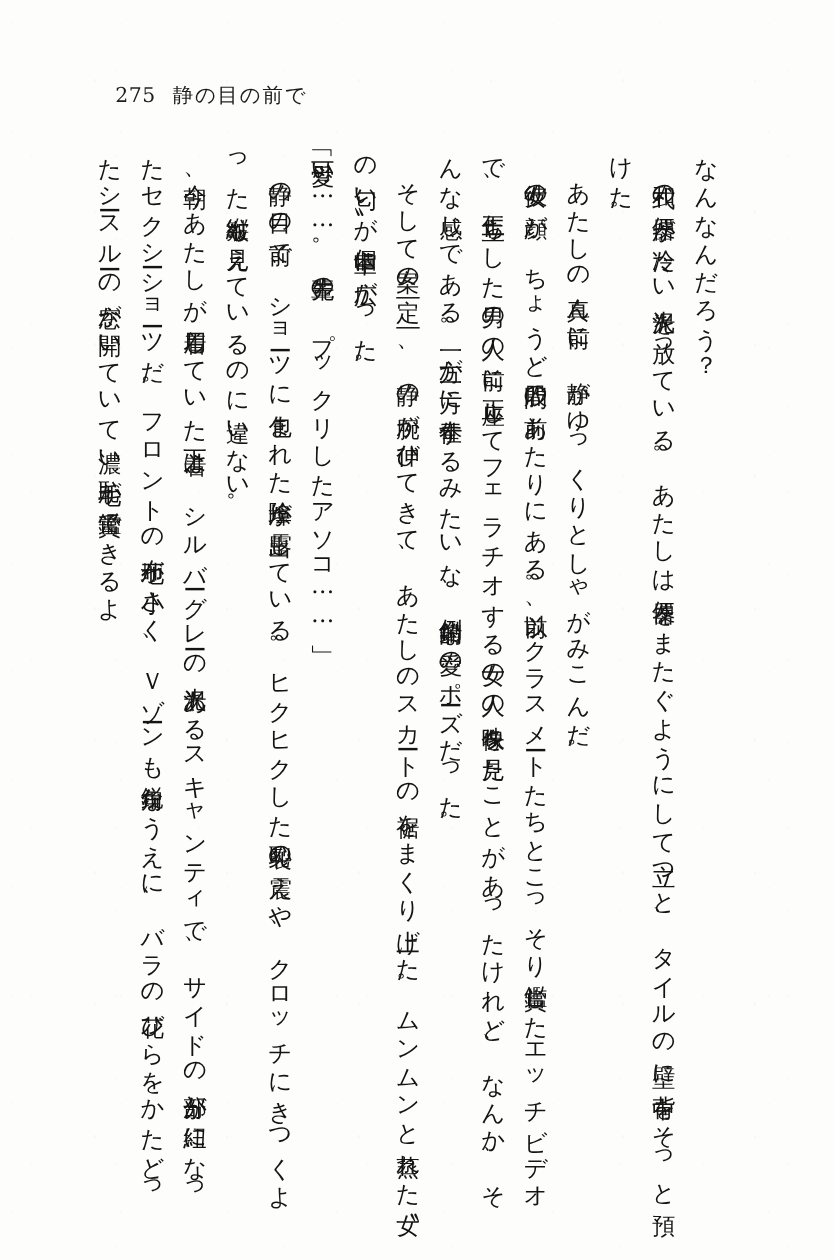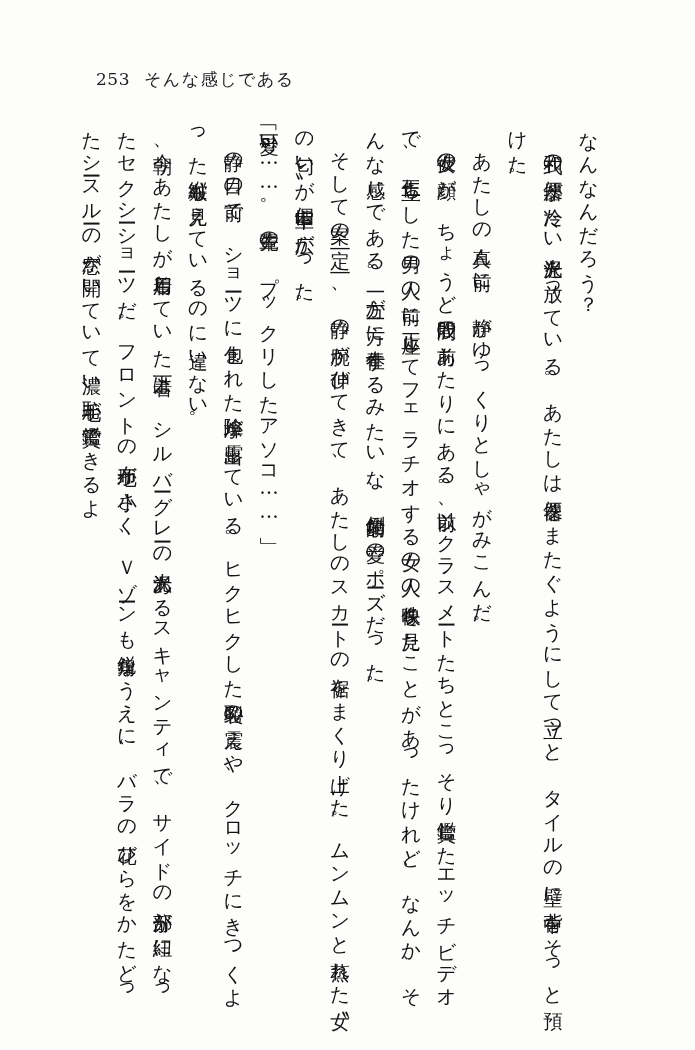--- a/index.html
+++ b/index.html
@@ -84,22 +84,22 @@
   .vtext p.indent {
     text-indent: 1em;
   }
 </style>
 </head>
 <body>
 
 <div id="page">
 
   <div class="running-head">
-    <span class="page-number">253</span>
-    <span class="head-title">そんな感じである</span>
+    <span class="page-number">275</span>
+    <span class="head-title">静の目の前で</span>
   </div>
 
   <div class="body-area">
     <div class="vtext">
       <p>なんなんだろう？</p>
       <p class="indent">和式の便器が冷たい光沢を放っている。あたしは便器をまたぐようにして立つと、タイルの壁に背中をそっと預けた。</p>
       <p class="indent">あたしの真ん前に、静がゆっくりとしゃがみこんだ。</p>
       <p class="indent">彼女の顔が、ちょうど股間の前あたりにある。以前、クラスメートたちとこっそり鑑賞したエッチビデオで、仁王立ちした男の人の前に正座してフェラチオする女の人の映像を見たことがあったけれど、なんか、そんな感じである。一方が一方に奉仕するみたいな、倒錯的な愛のポーズだった。</p>
       <p class="indent">そして案の定――、静の腕が伸びてきて、あたしのスカートの裾をまくり上げた。ムンムンと蒸れた〝女の匂い〟が個室中に広がった。</p>
       <p>「可愛い……。先輩の、プックリしたアソコ……」</p>

